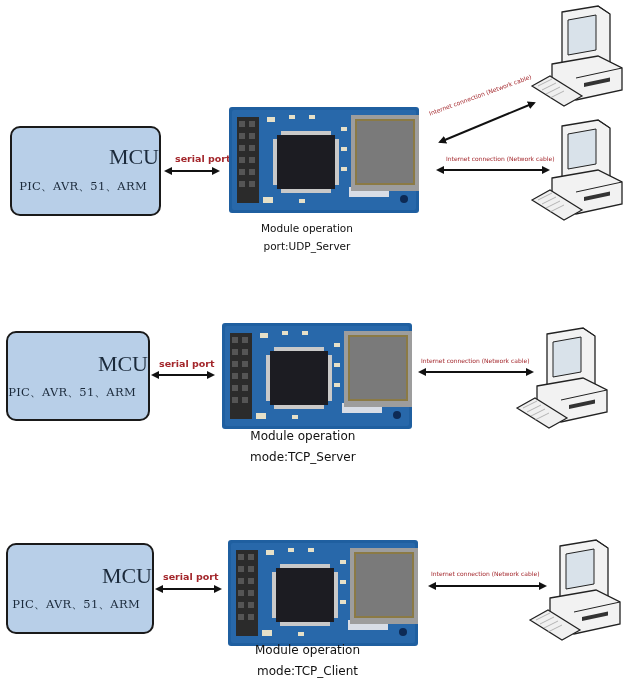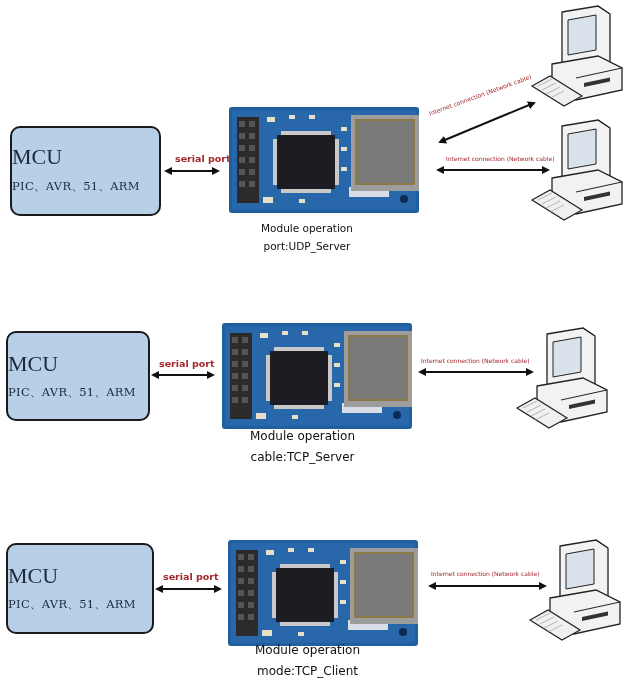--- a/index.html
+++ b/index.html
@@ -1,22 +1,22 @@
 <!DOCTYPE html>
 <html><head>
 <meta charset="utf-8">
 <style>
   html, body { margin: 0; padding: 0; background: #ffffff; }
   body { width: 640px; height: 683px; position: relative; overflow: hidden; font-family: "DejaVu Sans", sans-serif; }
   .mcu {
     position: absolute; background: #b8cfe8; border: 2px solid #1a1a1a; border-radius: 10px;
-    box-sizing: border-box; text-align: left; color: #1b2a3b;
+    box-sizing: border-box; text-align: right; color: #1b2a3b;
   }
   .mcu .t1 { font-family: "Liberation Serif", serif; font-size: 22px; position: absolute; left: 0; right: 0; }
-  .mcu .t2 { font-family: "DejaVu Serif", serif; font-size: 11.5px; letter-spacing: 0.3px; position: absolute; left: 0; right: 0; }
+  .mcu .t2 { font-family: "DejaVu Serif", serif; font-size: 11.5px; letter-spacing: 0.3px; position: absolute; left: 0; right: 12px; }
   .lbl-serial { position: absolute; color: #a3262b; font-family: "DejaVu Sans", sans-serif; font-size: 9.5px; font-weight: bold; }
   .lbl-net { position: absolute; color: #a3262b; font-family: "DejaVu Sans", sans-serif; font-size: 6px; white-space: nowrap; }
   .mode { position: absolute; font-family: "DejaVu Sans", sans-serif; color: #111; text-align: center; line-height: 1.75; }
   svg.abs { position: absolute; left: 0; top: 0; }
 </style>
 </head>
 <body>
 
 <div class="mcu" style="left:10px;top:126px;width:151px;height:90px;">
   <div class="t1" style="top:16px;">MCU</div>
@@ -119,18 +119,18 @@
 <div class="lbl-net" style="left:446px;top:155px;">Internet connection (Network cable)</div>
 <div class="lbl-net" style="left:421px;top:357px;">Internet connection (Network cable)</div>
 <div class="lbl-net" style="left:431px;top:570px;">Internet connection (Network cable)</div>
 
 <div class="mode" style="left:261px;top:219px;font-size:10.5px;">
   <div>Module operation</div>
   <div>port:UDP_Server</div>
 </div>
 <div class="mode" style="left:250px;top:426px;font-size:12px;">
   <div>Module operation</div>
-  <div>cable:TCP_Server</div>
+  <div>mode:TCP_Server</div>
 </div>
 <div class="mode" style="left:255px;top:640px;font-size:12px;">
   <div>Module operation</div>
   <div>mode:TCP_Client</div>
 </div>
 
 </body></html>

